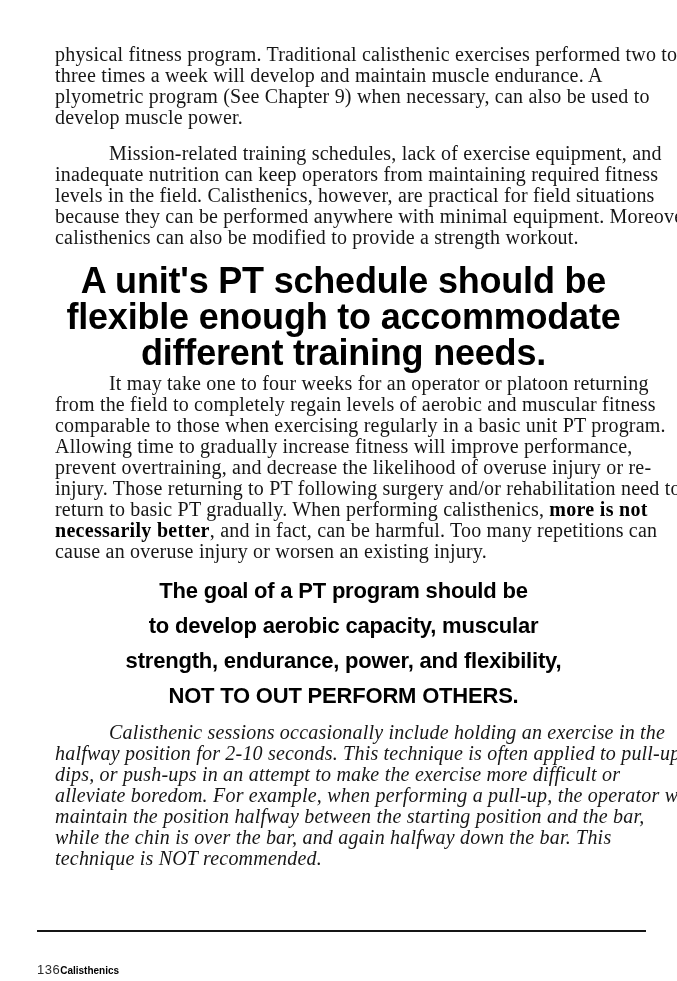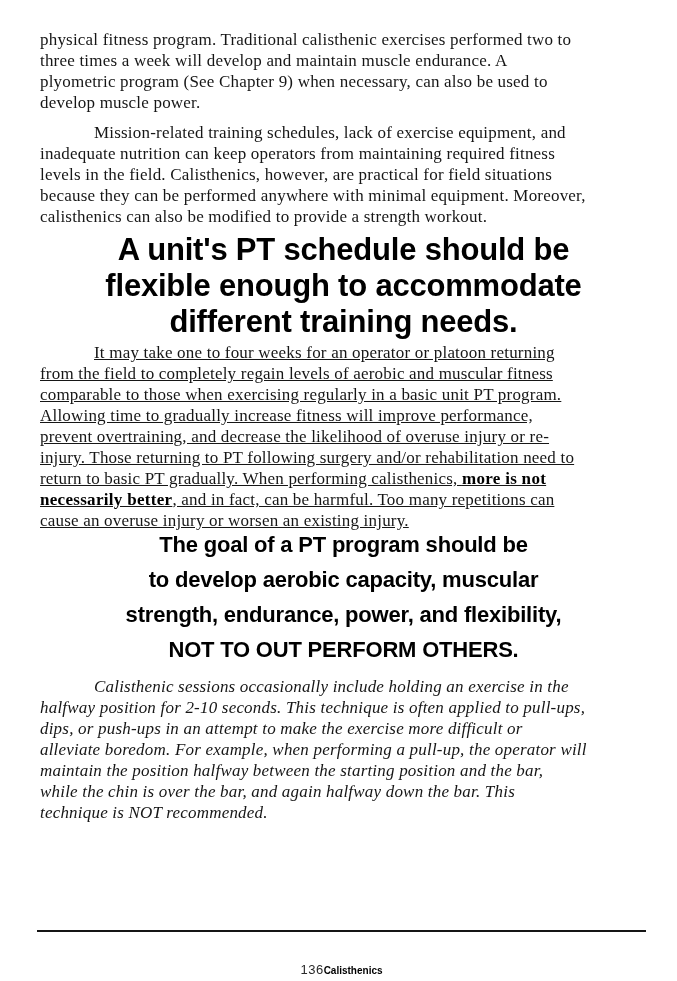--- a/index.html
+++ b/index.html
@@ -12,67 +12,67 @@
     background: #ffffff;
     position: relative;
     overflow: hidden;
     font-family: "Liberation Serif", serif;
     color: #161616;
   }
   .page-content {
     padding: 29px 30px 0 40px;
   }
   .body-text {
-    margin: 0;
+    margin: 15px;
     font-family: "Liberation Serif", serif;
-    font-size: 17px;
+    font-size: 20px;
     line-height: 21px;
     letter-spacing: 0.2px;
     white-space: pre;
     color: #161616;
   }
   .indent {
     text-indent: 54px;
   }
   .para-mission   { margin-top: 9px; }
-  .para-return    { margin-top: 2px; text-decoration: underline; }
+  .para-return    { margin-top: 2px; }
   .para-competitive { margin-top: 3px; }
   .para-halfway   { margin-top: 9px; font-style: italic; }
   .bold-inline {
     font-weight: 700;
     letter-spacing: 0.3px;
     color: #000000;
   }
   .display-heading {
     font-family: "Liberation Sans", sans-serif;
     font-weight: 700;
     text-align: center;
     white-space: pre-line;
     color: #000000;
     letter-spacing: -0.2px;
   }
   .heading-schedule {
     margin: 5px 0 0 0;
-    font-size: 31px;
+    font-size: 36px;
     line-height: 36px;
   }
   .heading-goal {
     margin: -4px 0 0 0;
     font-size: 22px;
     line-height: 35px;
   }
   .page-footer {
     position: absolute;
     left: 37px;
     right: 31px;
     top: 930px;
     border-top: 2px solid #151515;
     padding-top: 5px;
     display: flex;
-    justify-content: center;
+    justify-content: flex-start;
     align-items: baseline;
   }
   .footer-page-number {
     font-family: "Liberation Sans", sans-serif;
     font-size: 13px;
     letter-spacing: 0.5px;
     color: #2a2a2a;
   }
   .footer-section {
     font-family: "Liberation Sans", sans-serif;

